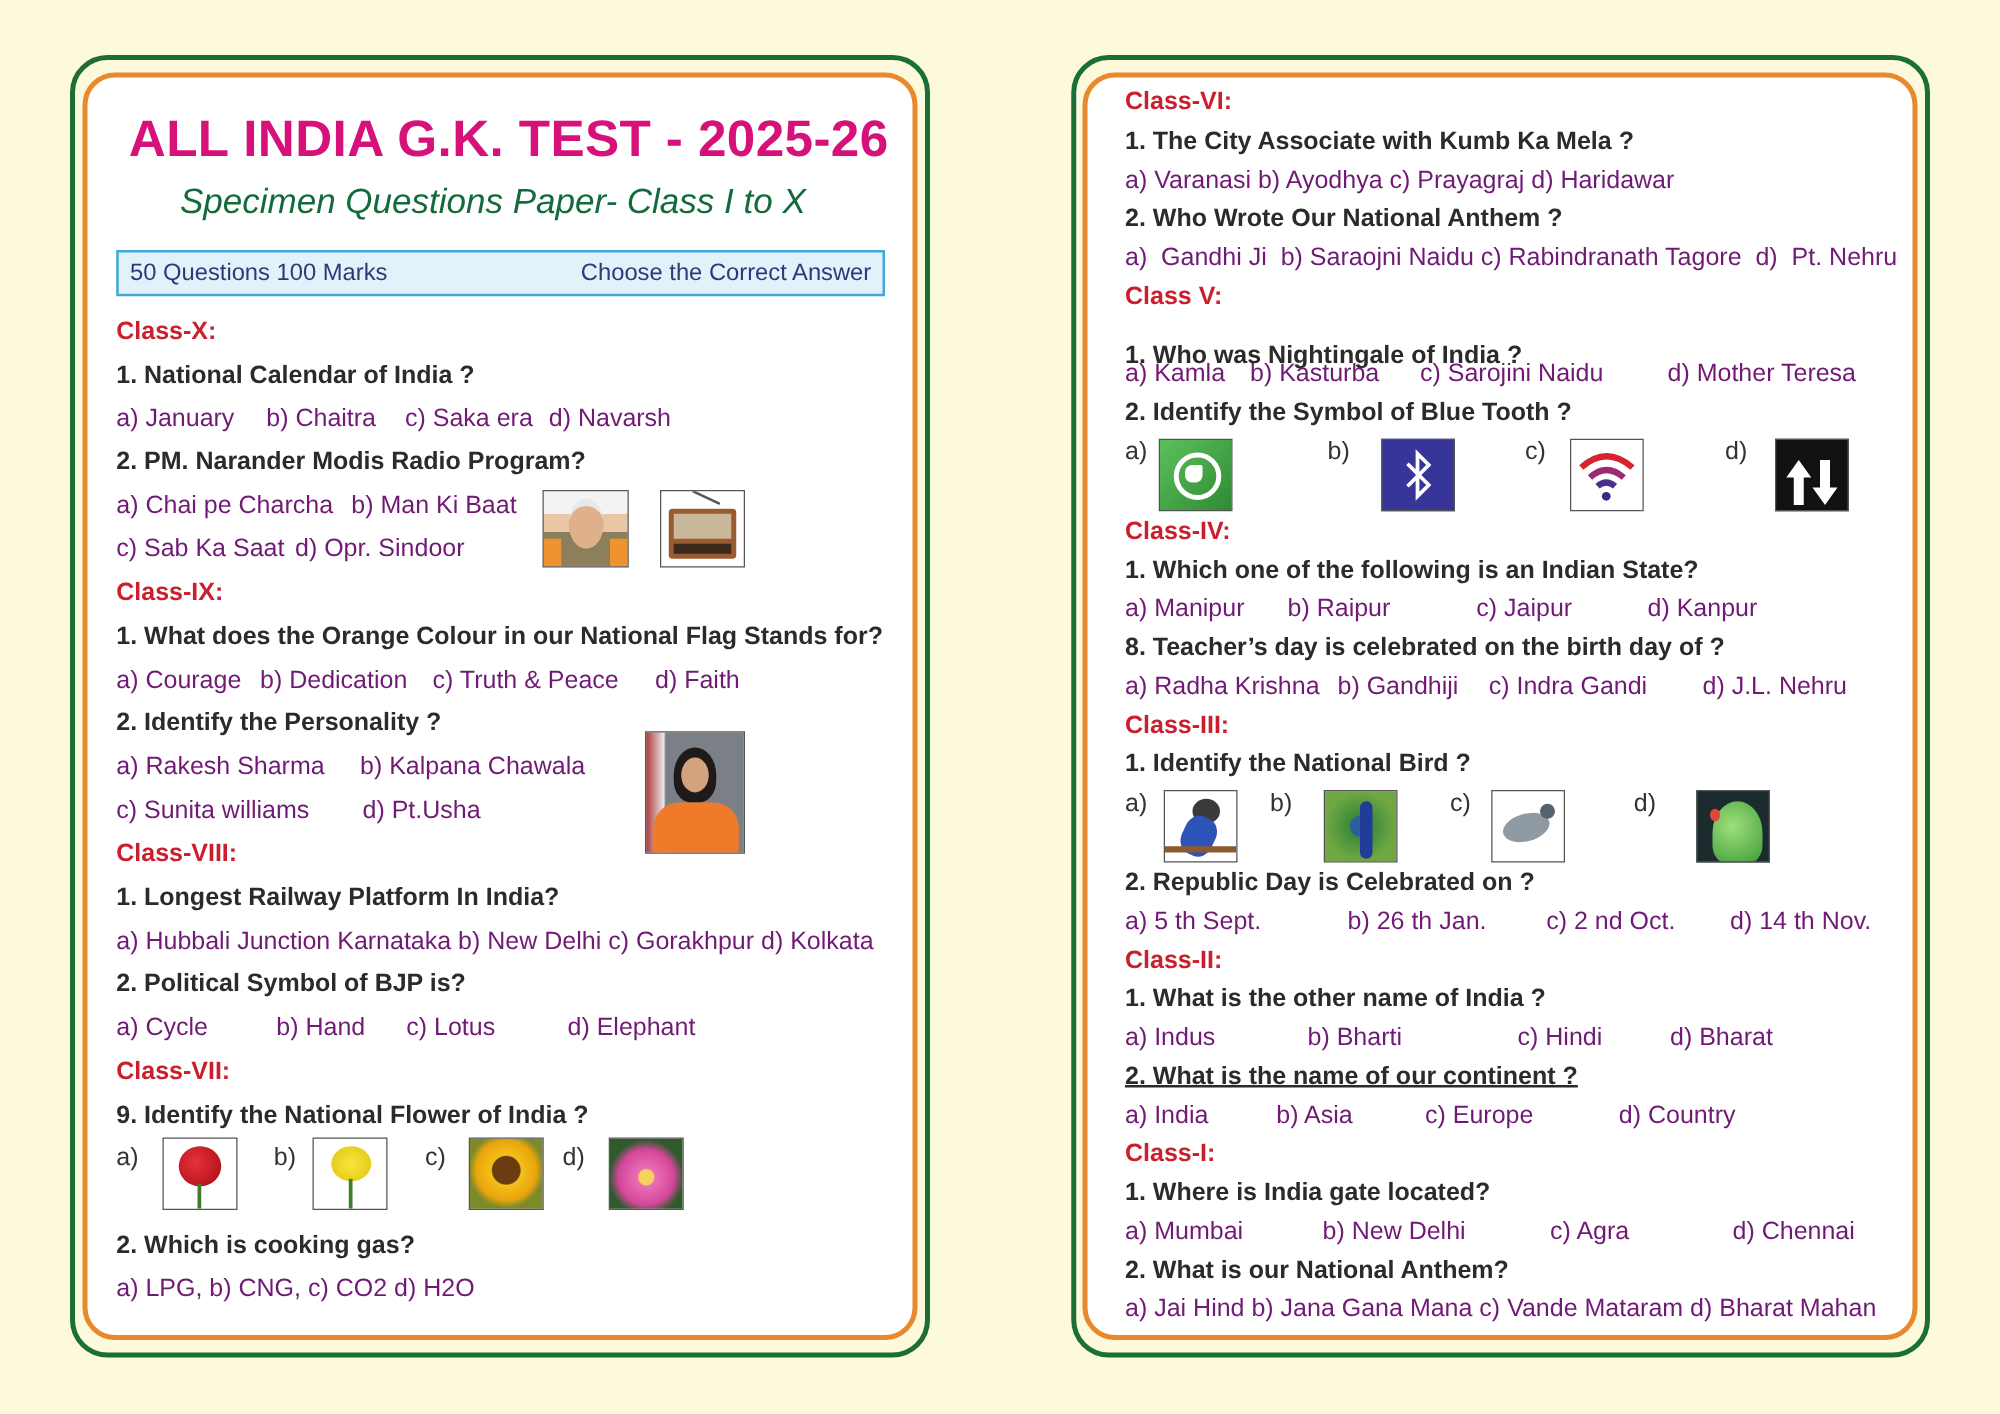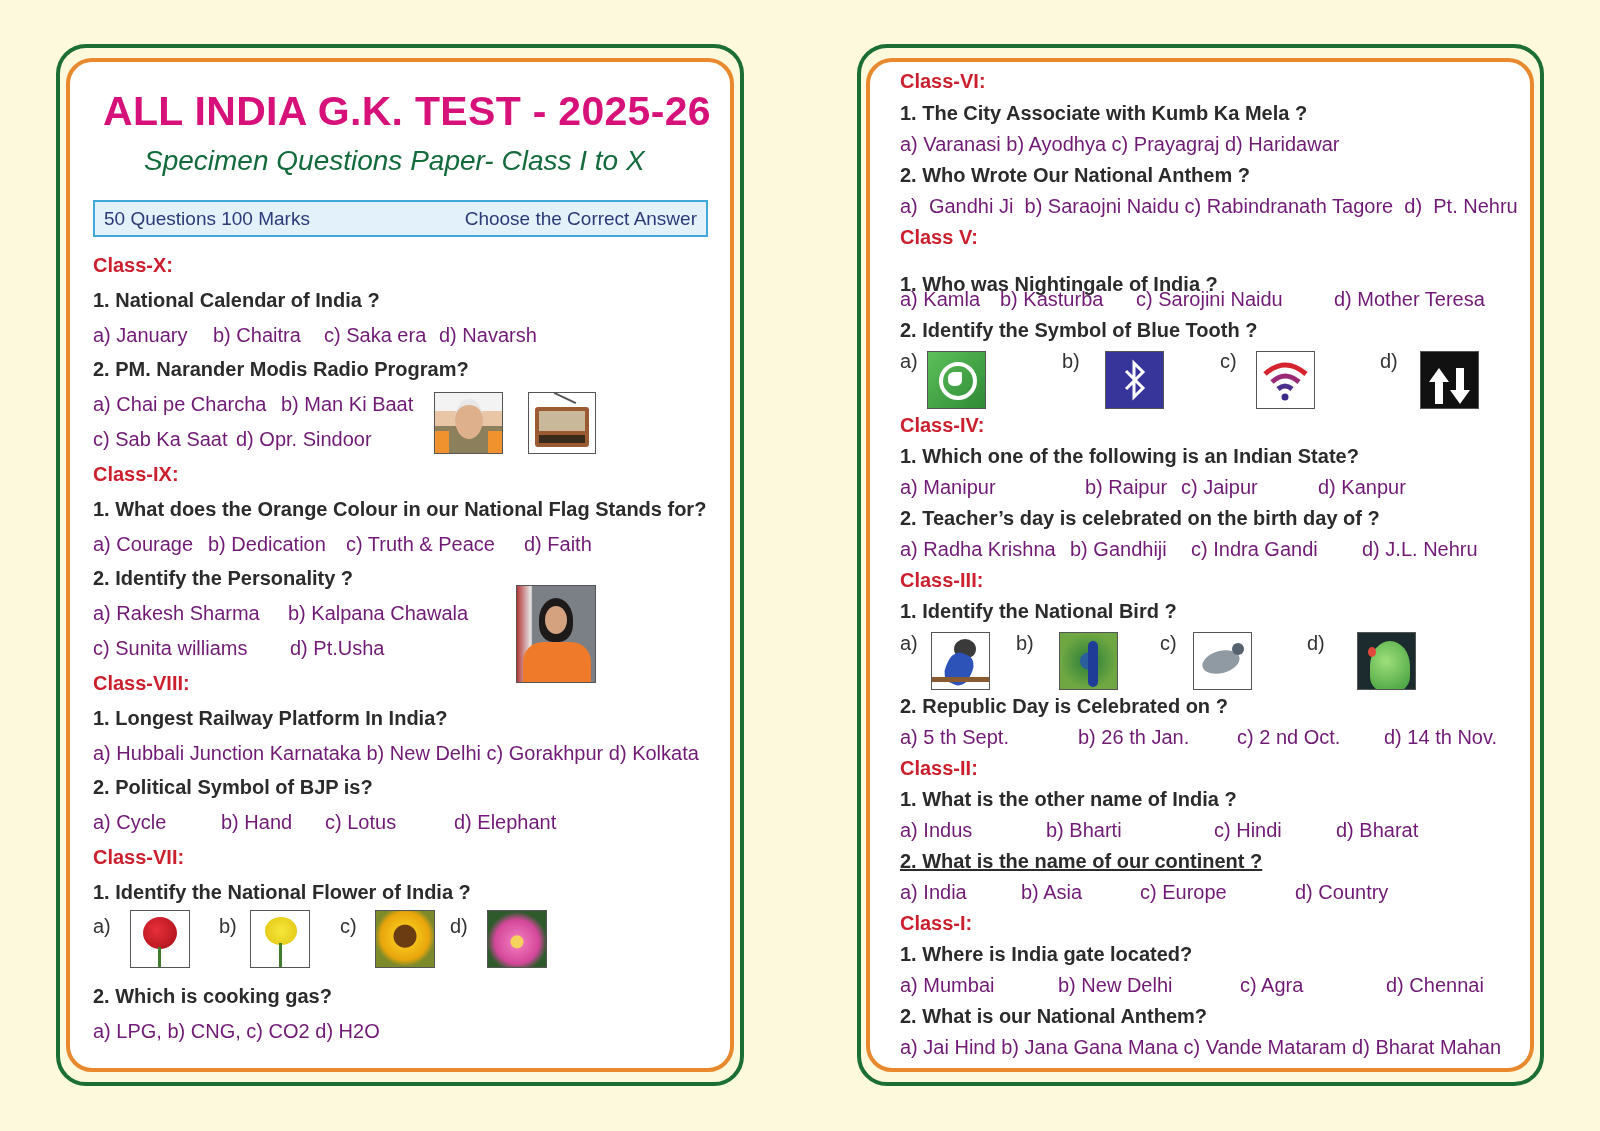--- a/index.html
+++ b/index.html
@@ -74,21 +74,21 @@
 <div class="abs cls" style="left:93px;top:672px;">Class-VIII:</div>
 <div class="abs q" style="left:93px;top:707px;">1. Longest Railway Platform In India?</div>
 <div class="abs opt" style="left:93px;top:742px;">a) Hubbali Junction Karnataka  b) New Delhi  c) Gorakhpur d) Kolkata</div>
 <div class="abs q" style="left:93px;top:776px;">2. Political Symbol of BJP is?</div>
 <div class="abs opt" style="left:93px;top:811px;">a) Cycle</div>
 <div class="abs opt" style="left:221px;top:811px;">b) Hand</div>
 <div class="abs opt" style="left:325px;top:811px;">c) Lotus</div>
 <div class="abs opt" style="left:454px;top:811px;">d) Elephant</div>
 
 <div class="abs cls" style="left:93px;top:846px;">Class-VII:</div>
-<div class="abs q" style="left:93px;top:881px;">1. Identify the National Flower of India ?</div>
+<div class="abs q" style="left:93px;top:881px;">9. Identify the National Flower of India ?</div>
 <div class="lbl" style="left:93px;top:915px;">a)</div>
 <div class="img" style="left:130px;top:910px;width:60px;height:58px;background:#fff;">
   <div style="position:absolute;left:12px;top:6px;width:34px;height:32px;border-radius:50%;background:radial-gradient(circle at 40% 40%,#e8303a,#a40d16);"></div>
   <div style="position:absolute;left:27px;top:36px;width:3px;height:20px;background:#3f7d2c;"></div>
 </div>
 <div class="lbl" style="left:219px;top:915px;">b)</div>
 <div class="img" style="left:250px;top:910px;width:60px;height:58px;background:#fff;">
   <div style="position:absolute;left:14px;top:6px;width:32px;height:28px;border-radius:50%;background:radial-gradient(circle,#f6e63a,#e0c410);"></div>
   <div style="position:absolute;left:28px;top:32px;width:3px;height:24px;background:#3f7d2c;"></div>
 </div>
@@ -139,24 +139,24 @@
 <div class="img" style="left:1420px;top:351px;width:59px;height:58px;background:#111;">
   <svg width="57" height="56" viewBox="0 0 57 56" style="position:absolute;left:0;top:0;">
     <polygon points="18,16 8,30 14,30 14,52 22,52 22,30 28,30" fill="#fff"></polygon>
     <polygon points="39,40 29,26 35,26 35,4 43,4 43,26 49,26" fill="#fff" transform="translate(0,12)"></polygon>
   </svg>
 </div>
 
 <div class="abs cls" style="left:900px;top:414px;">Class-IV:</div>
 <div class="abs q" style="left:900px;top:445px;">1. Which one of the following is an Indian State?</div>
 <div class="abs opt" style="left:900px;top:476px;">a) Manipur</div>
-<div class="abs opt" style="left:1085px;top:476px;">b) Raipur</div>
+<div class="abs opt" style="left:1030px;top:476px;">b) Raipur</div>
 <div class="abs opt" style="left:1181px;top:476px;">c) Jaipur</div>
 <div class="abs opt" style="left:1318px;top:476px;">d) Kanpur</div>
-<div class="abs q" style="left:900px;top:507px;">2. Teacher’s day is celebrated on the birth day of ?</div>
+<div class="abs q" style="left:900px;top:507px;">8. Teacher’s day is celebrated on the birth day of ?</div>
 <div class="abs opt" style="left:900px;top:538px;">a) Radha Krishna</div>
 <div class="abs opt" style="left:1070px;top:538px;">b) Gandhiji</div>
 <div class="abs opt" style="left:1191px;top:538px;">c) Indra Gandi</div>
 <div class="abs opt" style="left:1362px;top:538px;">d) J.L. Nehru</div>
 
 <div class="abs cls" style="left:900px;top:569px;">Class-III:</div>
 <div class="abs q" style="left:900px;top:600px;">1. Identify the National Bird ?</div>
 <div class="lbl" style="left:900px;top:632px;">a)</div>
 <div class="img" style="left:931px;top:632px;width:59px;height:58px;background:#fff;">
   <div style="position:absolute;left:22px;top:6px;width:22px;height:20px;border-radius:50%;background:#3a3a3a;"></div>

